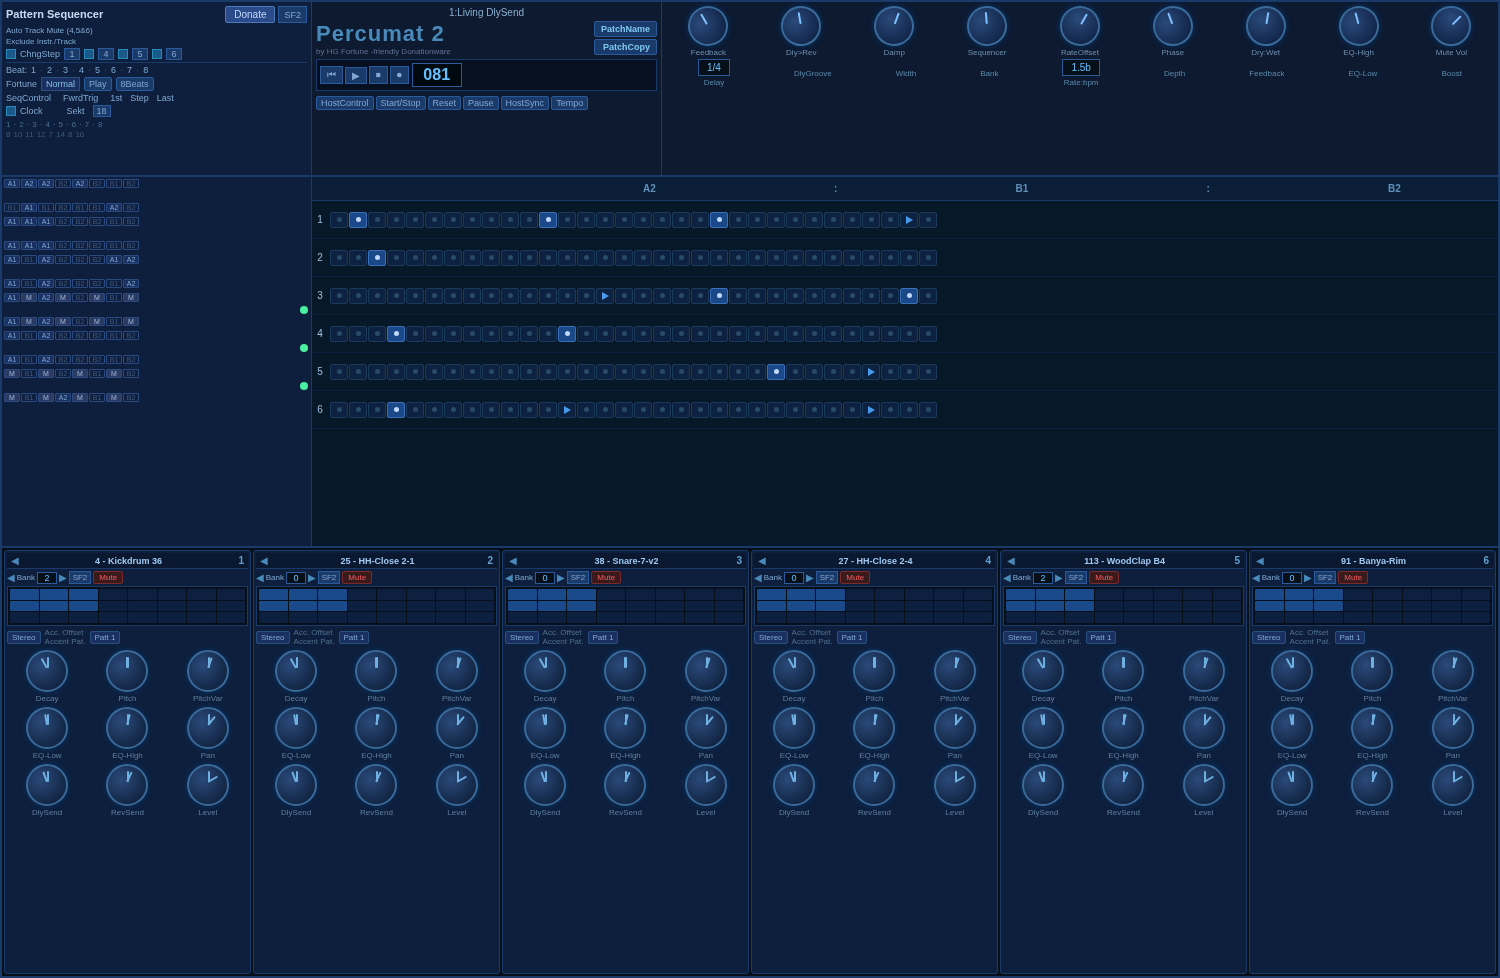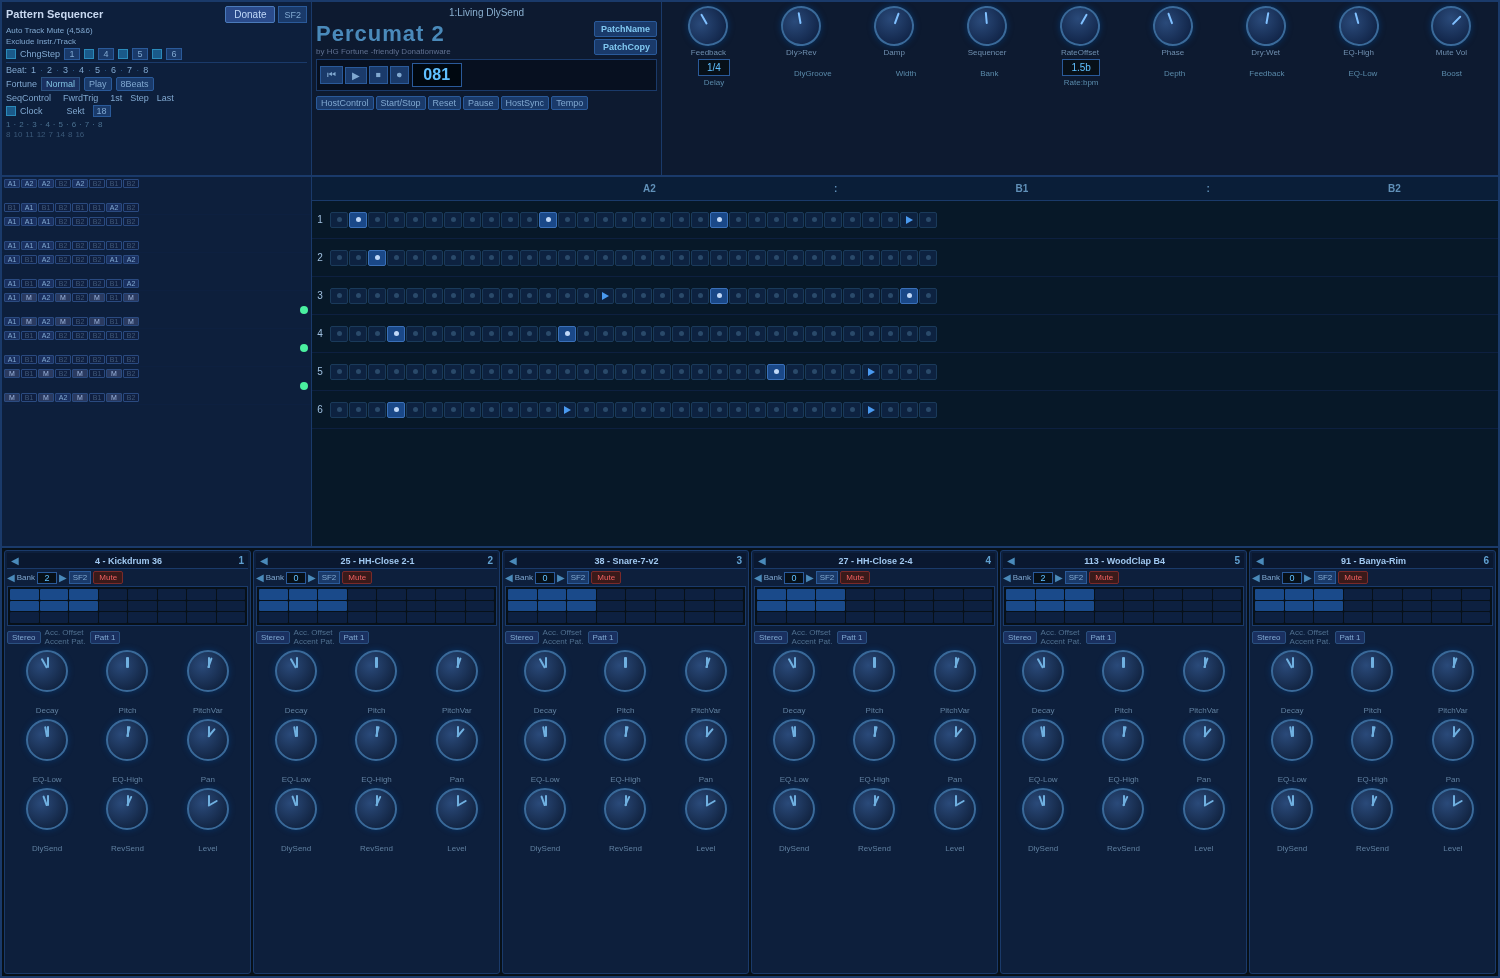--- a/index.html
+++ b/index.html
@@ -418,21 +418,20 @@
       top: 5px;
       left: 50%;
       transform-origin: bottom center;
       border-radius: 1px;
     }
 
     .knob-label-sm {
       color: #6080a0;
       font-size: 8px;
       text-align: center;
-      margin-top: 12px;
     }
 
     .rp {
       background: #1a3060;
       border: 1px solid #2a4a80;
       color: #80a8d0;
       font-size: 7px;
       padding: 0 2px;
       border-radius: 1px;
       min-width: 16px;

